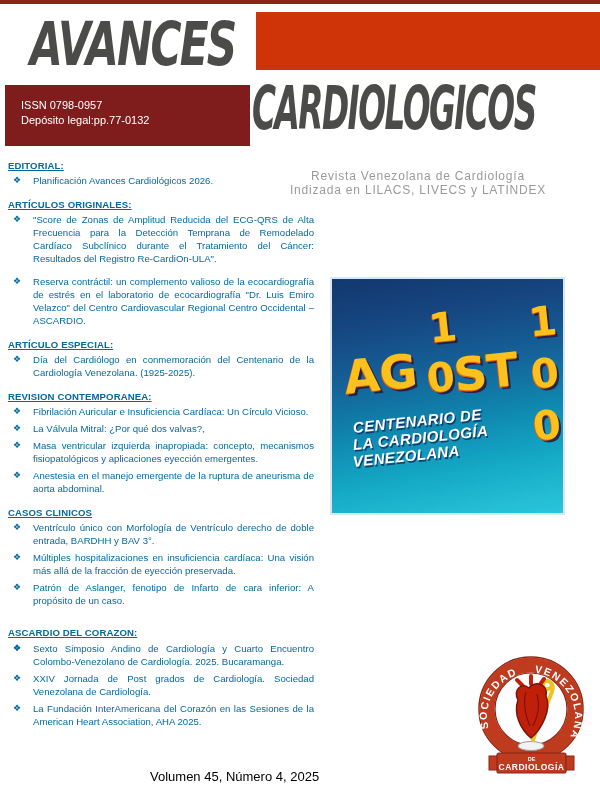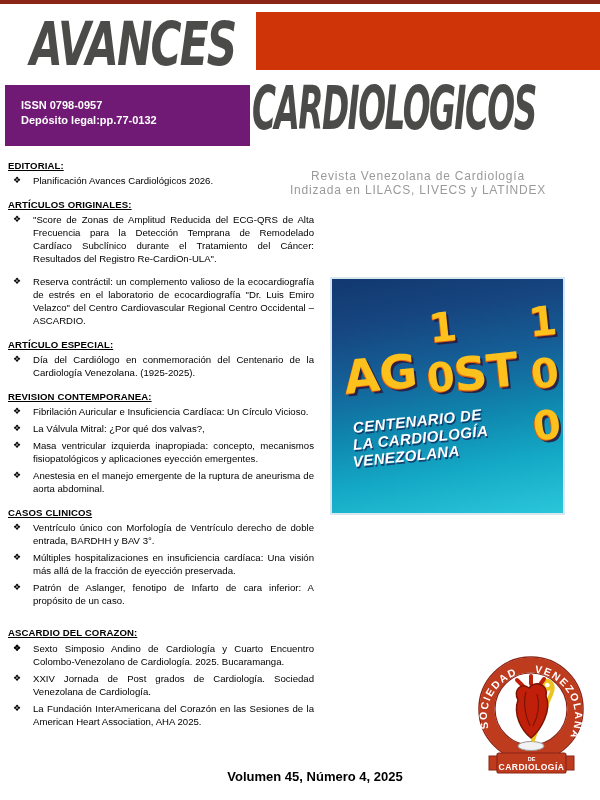--- a/index.html
+++ b/index.html
@@ -13,37 +13,37 @@
   .topline{position:absolute;top:0;left:0;width:600px;height:4px;background:#8a2517;}
   .red-rect-top{position:absolute;left:256px;top:12px;width:344px;height:58px;background:#ce3408;}
   .title-avances{
     position:absolute;left:30px;top:8px;width:230px;
     font-family:"DejaVu Sans", sans-serif;
     font-weight:bold;font-style:italic;
     font-size:46px;color:#4b4b49;letter-spacing:-2px;white-space:nowrap;
     transform:scale(.92,1.32);transform-origin:left top;
   }
   .issn-box{
-    position:absolute;left:5px;top:85px;width:245px;height:61px;background:#701a75;
-    color:#ffffff;font-weight:bold;font-size:11px;line-height:15px;
+    position:absolute;left:5px;top:85px;width:245px;height:61px;background:#7f1d1d;
+    color:#ffffff;font-weight:normal;font-size:11px;line-height:15px;
     padding:13px 0 0 16px;box-sizing:border-box;
   }
   .title-cardio{
     position:absolute;left:252px;top:74px;width:345px;
     font-family:"DejaVu Sans", sans-serif;
     font-weight:bold;font-style:italic;
     font-size:42px;color:#4b4b49;letter-spacing:-2px;white-space:nowrap;
     transform:scale(.78,1.42);transform-origin:left top;
   }
   .masthead-sub{
     position:absolute;left:240px;top:141px;width:356px;text-align:center;
     color:#9a9a9a;font-size:12px;line-height:14px;letter-spacing:.8px;white-space:nowrap;margin-top:28px;
   }
   
-  .toc{position:absolute;left:8px;top:160px;width:306px;color:#000000;}
+  .toc{position:absolute;left:8px;top:160px;width:306px;color:#0369a1;}
   .toc-section{margin-bottom:12px;}
   .toc-heading{
     font-size:9.6px;font-weight:bold;text-decoration:underline;
     margin:0 0 3px 0;letter-spacing:.1px;
   }
   .toc-list{list-style:none;margin:0;padding:0;}
   .toc-item{
     position:relative;padding-left:25px;margin-bottom:4px;
     font-size:9.6px;line-height:13px;text-align:justify;
   }
@@ -62,22 +62,22 @@
     transform:rotate(-6deg);white-space:nowrap;line-height:1;
   }
   .p-sub{
     position:absolute;left:20px;color:#ffffff;font-weight:bold;font-style:italic;
     font-size:15px;line-height:17px;letter-spacing:.4px;white-space:nowrap;
     text-shadow:1px 2px 0 rgba(20,40,90,.8);
     transform:rotate(-6deg);transform-origin:left top;
   }
   
   .volume-line{
-    position:absolute;left:150px;top:769px;width:330px;text-align:center;
-    font-size:13px;font-weight:bold;color:#000;
+    position:absolute;left:150px;top:769px;width:330px;text-align:left;
+    font-size:13px;font-weight:normal;color:#000;
   }
   
   .logo{position:absolute;left:471px;top:650px;width:121px;height:131px;}
 </style>
 </head>
 <body>
 
 <div class="topline"></div>
 <div class="red-rect-top"></div>
 <div class="title-avances">AVANCES</div>

